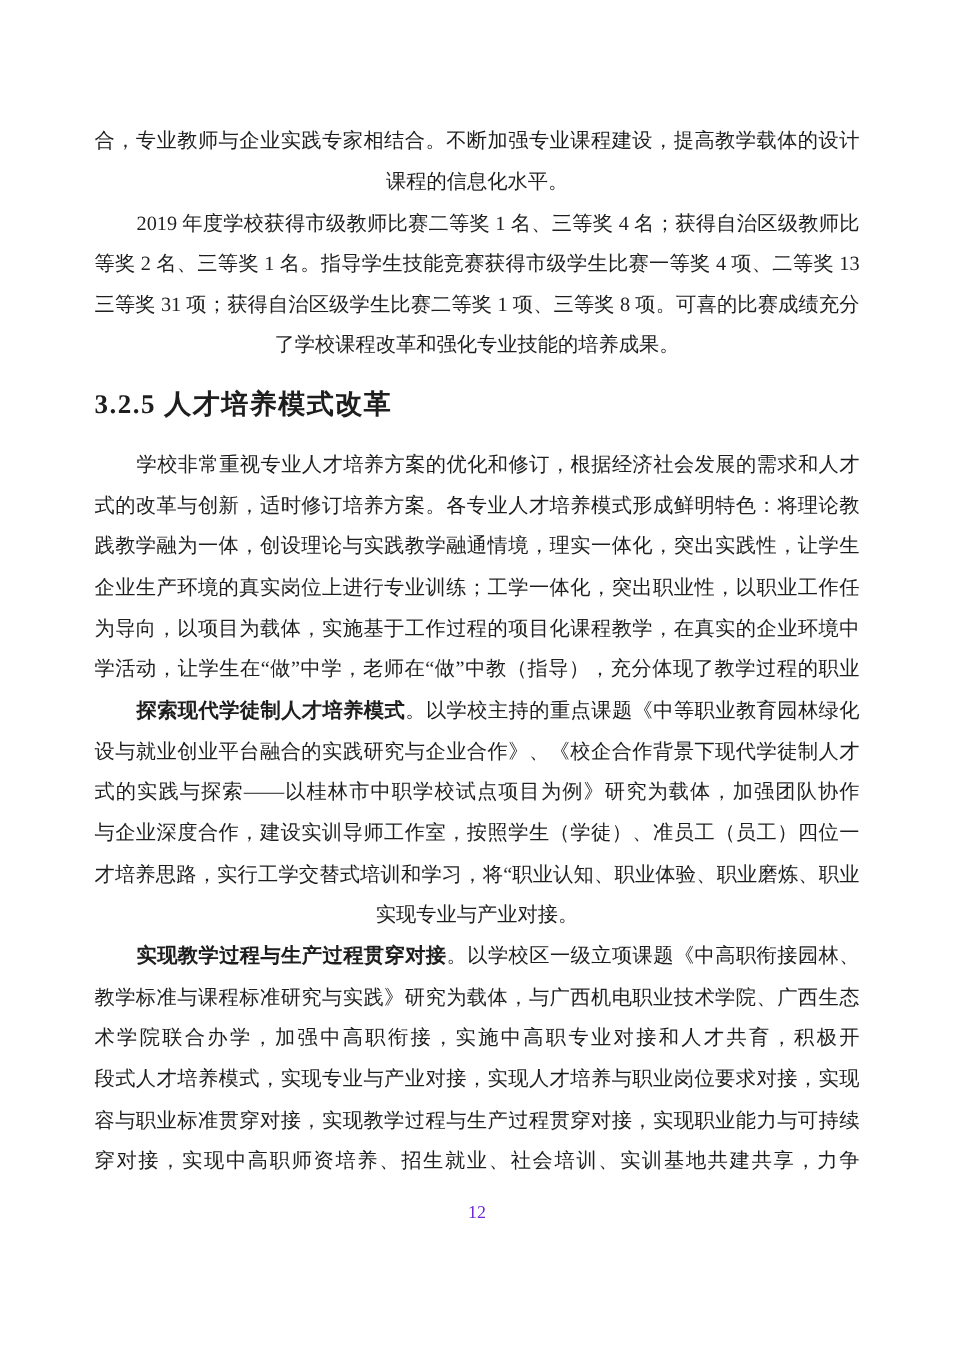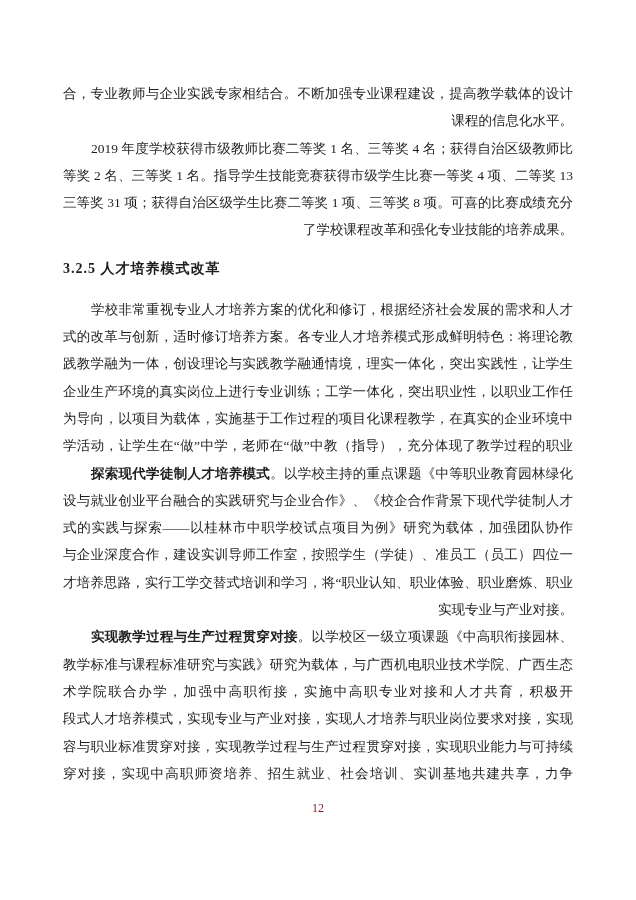--- a/index.html
+++ b/index.html
@@ -9,37 +9,37 @@
     -webkit-font-smoothing:antialiased;
   }
   .page{
     box-sizing:border-box;width:636px;height:900px;
     padding:80px 63px 0 63px;position:relative;background:#ffffff;
   }
   .para{margin:0;}
   .line{
     font-size:13.5px;line-height:27.3px;height:27.3px;
     overflow:hidden;white-space:nowrap;
-    text-align:right;
+    text-align:center;
   }
   .just{
     white-space:normal;
     text-align:justify;
     text-align-last:justify;
     text-justify:inter-character;
   }
   .indent{padding-left:28px;}
   .lead{font-weight:bold;}
   .heading{
-    font-size:14px;font-weight:bold;letter-spacing:1px;
+    font-size:18px;font-weight:bold;letter-spacing:1px;
     line-height:30px;height:30px;margin:10px 0 12px 0;
     overflow:hidden;white-space:nowrap;
   }
   .page-number{
-    text-align:center;font-size:12px;line-height:14px;margin-top:14px;color:#7f1d1d;
+    text-align:center;font-size:12px;line-height:14px;margin-top:14px;color:#6d28d9;
   }
 </style>
 </head>
 <body>
 
 <div class="page">
 
   <div class="para">
     <div class="line just">合，专业教师与企业实践专家相结合。不断加强专业课程建设，提高教学载体的设计能力和</div>
     <div class="line">课程的信息化水平。</div>

